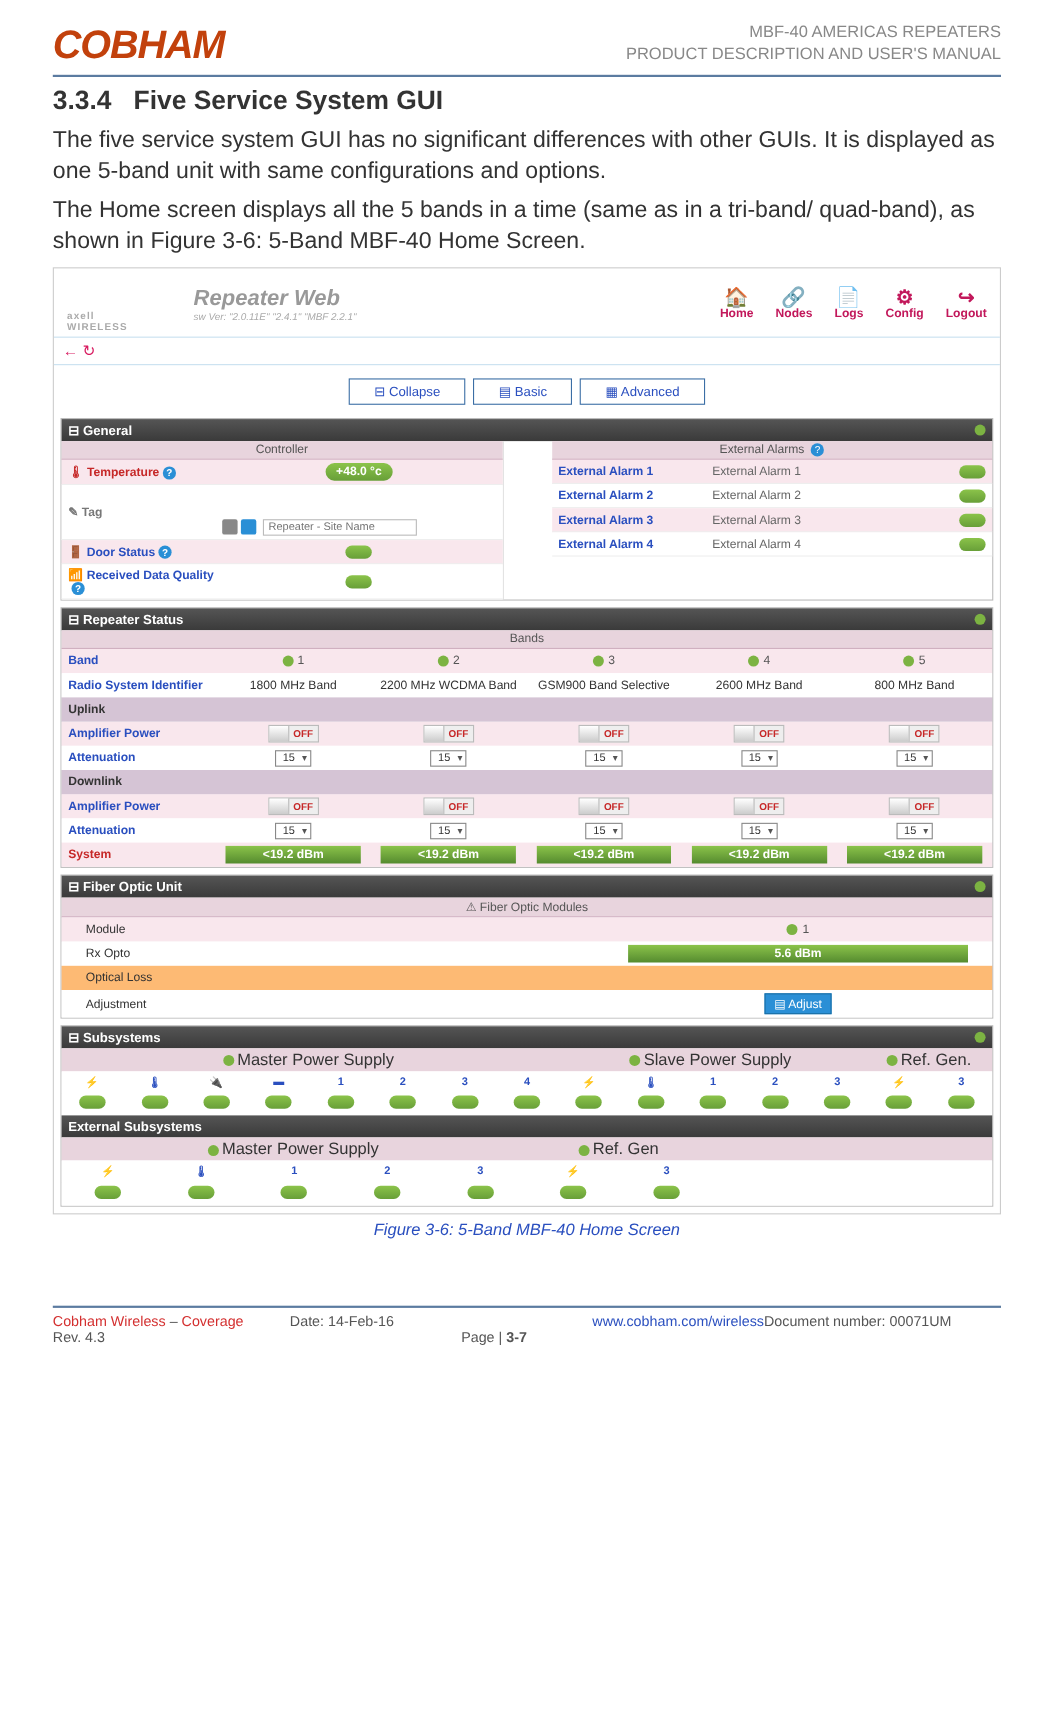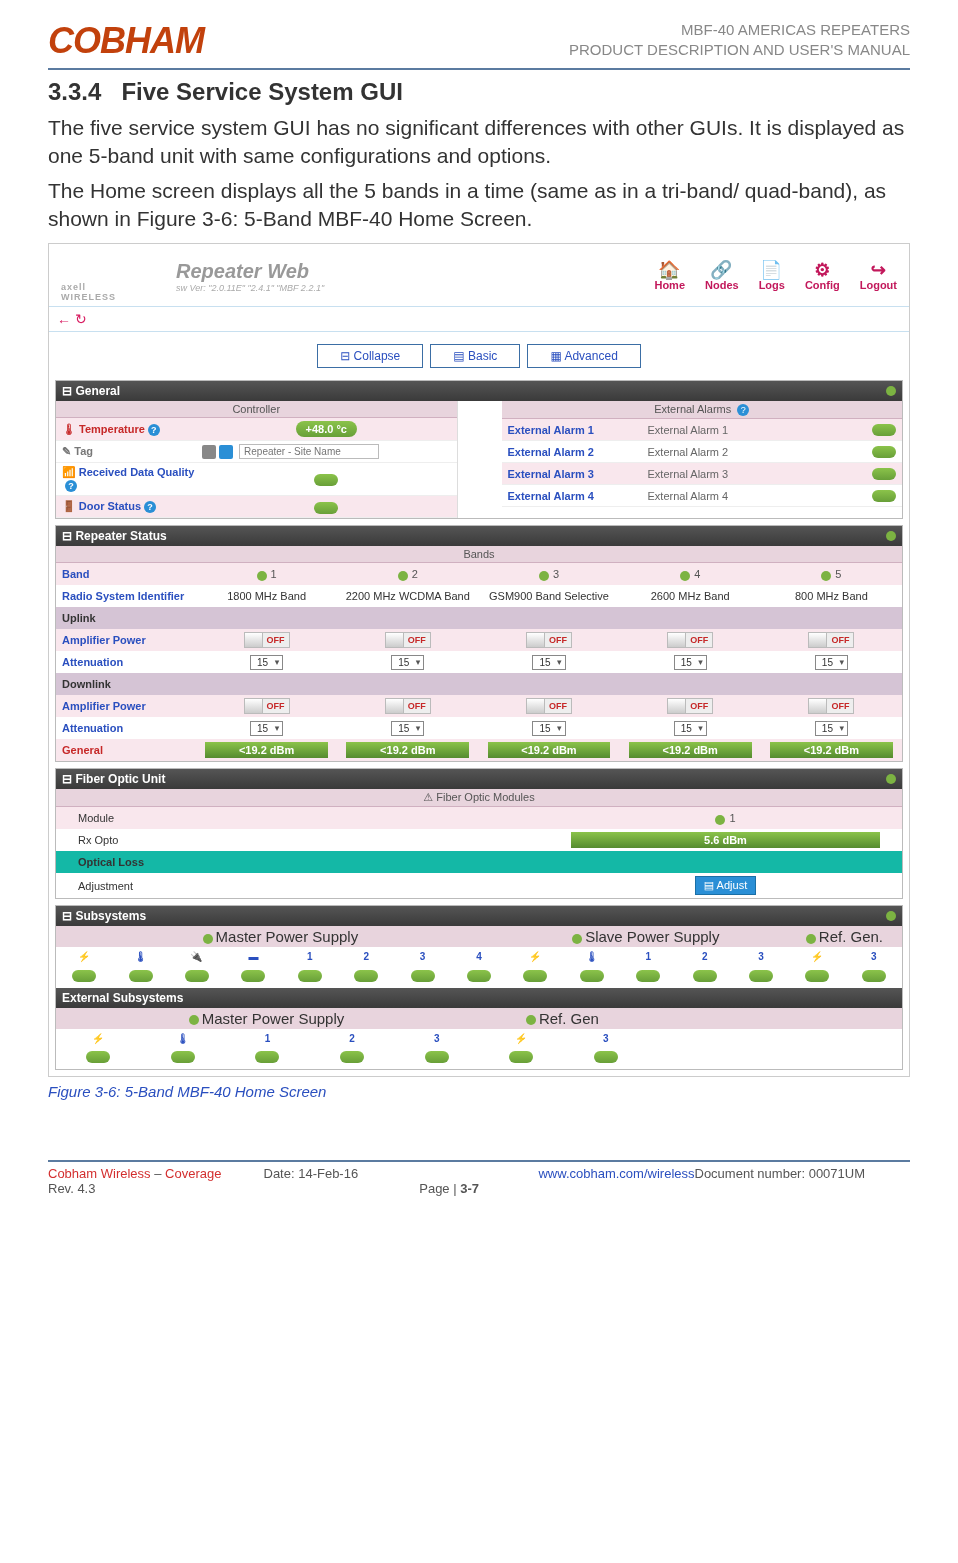--- a/index.html
+++ b/index.html
@@ -3,21 +3,21 @@
 <meta charset="utf-8">
 <style>
   * { box-sizing: border-box; margin: 0; padding: 0; }
   body { font-family: Arial, Helvetica, sans-serif; font-size: 14px; color: #333; width: 958px; background: #fff; }
   .page { padding: 20px 48px 10px; }
   .page-header { display: flex; justify-content: space-between; align-items: flex-start; border-bottom: 2px solid #5b7ba0; padding-bottom: 6px; margin-bottom: 8px; }
   .logo { font-size: 36px; font-weight: bold; font-style: italic; color: #c2410c; letter-spacing: -1px; }
   .hdr-right { text-align: right; color: #888; font-size: 15px; line-height: 1.3; }
   h2 { font-size: 24px; font-weight: bold; margin: 8px 0 8px; }
   p { font-size: 21px; line-height: 1.35; margin-bottom: 6px; }
-  .figure-caption { text-align: left; font-style: italic; color: #2a4fbf; margin: 6px 0 24px; font-size: 15px; }
+  .figure-caption { text-align: center; font-style: italic; color: #2a4fbf; margin: 6px 0 24px; font-size: 15px; }
 
   
   .shot { border: 1px solid #ccc; margin-top: 10px; font-size: 11px; background: #fff; }
   .shot-hdr { display: flex; align-items: center; justify-content: space-between; padding: 6px 12px 4px; }
   .axell-logo { font-weight: bold; font-size: 18px; color: #6a1b9a; margin-top: 32px; }
   .axell-logo span { color: #aaa; font-size: 9px; display: block; letter-spacing: 1px; }
   .rw { font-style: italic; font-weight: bold; font-size: 20px; color: #999; flex: 1; padding-left: 60px; }
   .rw small { font-size: 9px; font-weight: normal; color: #aaa; display: block; }
   .nav { display: flex; gap: 20px; }
   .nav-item { text-align: center; color: #c2185b; font-weight: bold; font-size: 11px; cursor: pointer; }
@@ -38,21 +38,21 @@
   .row.white { background: #fff; }
   .row .lbl { flex: 0 0 140px; color: #2a4fbf; font-weight: bold; font-size: 11px; }
   .row .lbl.red { color: #c62828; }
   .row .lbl.grey { color: #777; }
   .row .val { flex: 1; color: #666; font-size: 11px; }
   .badge-green { display: inline-block; width: 24px; height: 12px; background: linear-gradient(#8bc34a,#689f38); border-radius: 6px; vertical-align: middle; }
   .badge-temp { display: inline-block; padding: 2px 10px; background: linear-gradient(#8bc34a,#689f38); color: #fff; border-radius: 10px; font-weight: bold; font-size: 11px; }
   .q { display: inline-block; width: 12px; height: 12px; background: #2a8fd6; color: #fff; border-radius: 50%; text-align: center; font-size: 9px; line-height: 12px; margin-left: 3px; }
   .tagico { display: inline-block; width: 14px; height: 14px; background: #888; border-radius: 2px; margin-right: 3px; vertical-align: middle; }
   .tagico.blue { background: #2a8fd6; }
-  .input-text { border: 1px solid #bbb; padding: 1px 4px; font-size: 10px; color: #888; width: 140px; }
+  .input-text { border: 1px solid #bbb; padding: 1px 4px; font-size: 10px; color: #888; width: 140px; margin-top: 28px; }
 
   
   .grid5 { display: grid; grid-template-columns: 140px repeat(5, 1fr); align-items: center; }
   .grid5 > div { padding: 3px 6px; min-height: 22px; display: flex; align-items: center; justify-content: center; }
   .grid5 .glbl { justify-content: flex-start; color: #2a4fbf; font-weight: bold; font-size: 11px; }
   .gr-pink { background: #f9e7ed; }
   .gr-white { background: #fff; }
   .gr-sub { background: #d5c4d5; color: #333; font-weight: bold; justify-content: flex-start !important; }
   .dotnum { color: #555; font-size: 11px; }
   .dotnum::before { content:''; display:inline-block; width:10px; height:10px; background:#7cb342; border-radius:50%; margin-right:4px; vertical-align:middle; }
@@ -159,26 +159,26 @@
         <div>
           <div class="sub-hdr"><span>Controller</span></div>
           <div class="row pink">
               <span class="lbl red"><span>🌡 </span><span>Temperature</span><span class="q">?</span></span>
               <span class="val" style="text-align:center;"><span class="badge-temp">+48.0 °c</span></span>
             </div>
           <div class="row white">
               <span class="lbl grey"><span>✎ </span><span>Tag</span></span>
               <span class="val"><span class="tagico"></span><span class="tagico blue"></span> <input class="input-text" placeholder="Repeater - Site Name" style=""></span>
             </div>
+          <div class="row pink">
+              <span class="lbl"><span>🚪 </span><span>Door Status</span><span class="q">?</span></span>
+              <span class="val" style="text-align:center;"><span class="badge-green"></span></span>
+            </div>
           <div class="row white">
               <span class="lbl"><span>📶 </span><span>Received Data Quality</span><span class="q">?</span></span>
-              <span class="val" style="text-align:center;"><span class="badge-green"></span></span>
-            </div>
-          <div class="row pink">
-              <span class="lbl"><span>🚪 </span><span>Door Status</span><span class="q">?</span></span>
               <span class="val" style="text-align:center;"><span class="badge-green"></span></span>
             </div>
         </div>
         <div>
           <div class="sub-hdr"><span>External Alarms</span> <span class="q">?</span></div>
           <div class="row pink">
               <span class="lbl">External Alarm 1</span>
               <span class="val">External Alarm 1</span>
               <span class="badge-green"></span>
             </div>
@@ -335,21 +335,21 @@
             <span class="sel">15</span>
           </div>
         <div>
             <span class="sel">15</span>
           </div>
         <div>
             <span class="sel">15</span>
           </div>
       </div>
       <div class="grid5 gr-pink">
-        <div class="glbl" style="color:#c62828;">General</div>
+        <div class="glbl" style="color:#c62828;">System</div>
         <div>
             <div class="out-bar">&lt;19.2 dBm</div>
           </div>
         <div>
             <div class="out-bar">&lt;19.2 dBm</div>
           </div>
         <div>
             <div class="out-bar">&lt;19.2 dBm</div>
           </div>
         <div>
@@ -374,21 +374,21 @@
             <span class="dotnum">1</span>
           </div>
       </div>
       <div class="grid1 gr-white">
         <div class="glbl">Rx Opto</div>
           <div></div>
           <div class="center">
             <div class="rx-bar">5.6 dBm</div>
           </div>
       </div>
-      <div class="grid1" style="background:#14b8a6;font-weight:bold;">
+      <div class="grid1" style="background:#fdba74;">
         <div class="glbl grey">Optical Loss</div>
           <div></div>
           <div></div>
       </div>
       <div class="grid1 gr-white">
         <div class="glbl grey">Adjustment</div>
           <div></div>
           <div class="center">
             <span class="adjust-b">▤ Adjust</span>
           </div>

